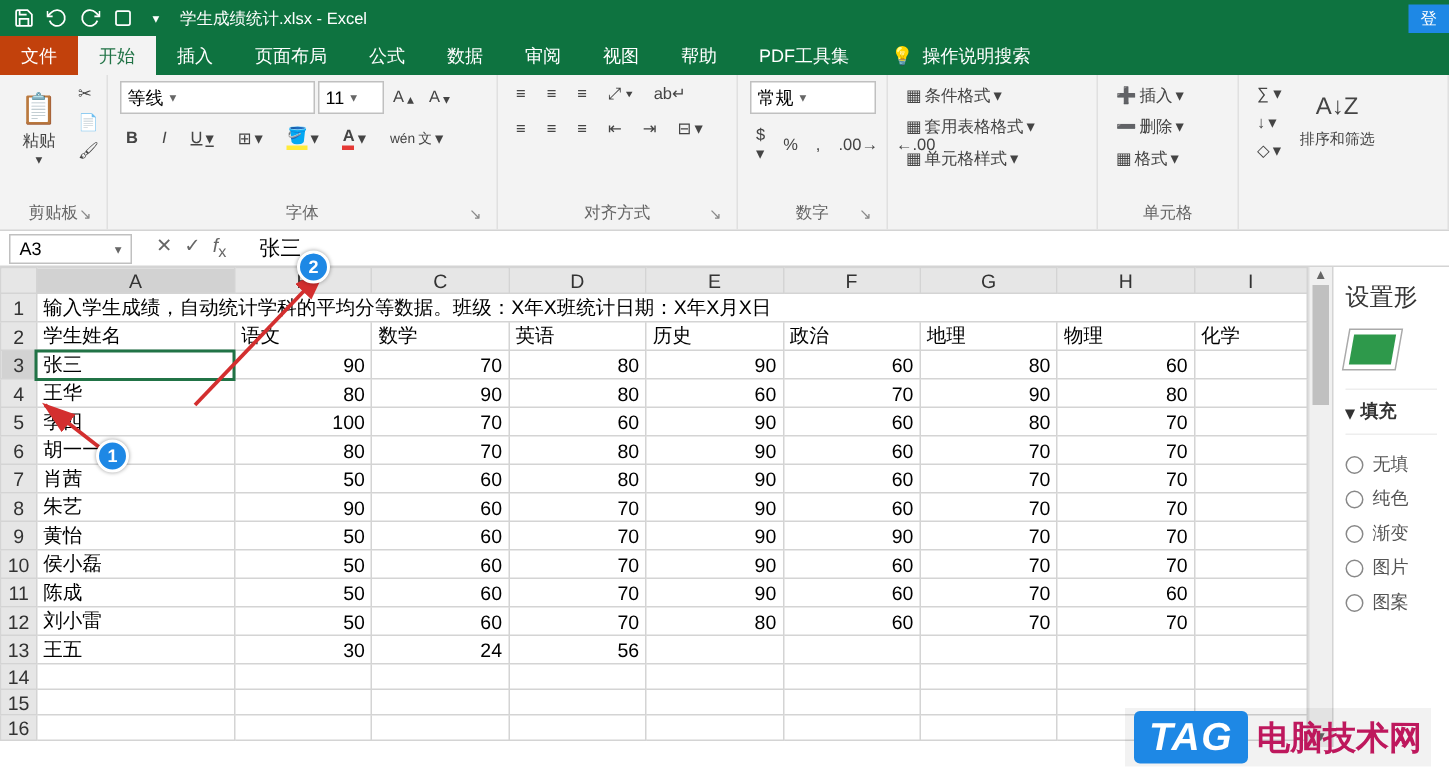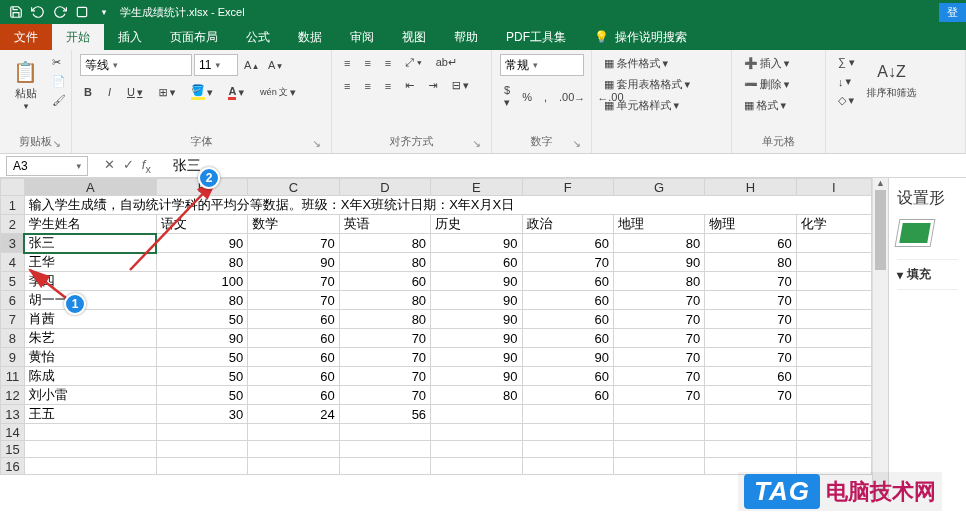--- a/index.html
+++ b/index.html
@@ -62,21 +62,21 @@
 .paint::after { content:""; position:absolute; inset:3px; background:#2e994b; }
 .fill-hdr { display:flex; align-items:center; gap:4px; font-weight:bold; border-top:1px solid #eee; border-bottom:1px solid #eee; padding:6px 0; margin-bottom:8px;}
 .radio { display:flex; align-items:center; gap:6px; padding:3px 0; color:#555; }
 .radio .r { width:12px; height:12px; border:1px solid #888; border-radius:50%; }
 
 
 .arrow-svg { position: absolute; pointer-events: none; }
 .callout { position: absolute; width: 22px; height: 22px; border-radius: 50%; background: #1e88e5; border: 2px solid #fff; color: #fff; font-size: 12px; font-weight: bold; display: flex; align-items: center; justify-content: center; box-shadow: 0 0 3px rgba(0,0,0,.4); }
 
 
-.tagbox { position: absolute; right: 24px; bottom: 10px; display: flex; align-items: center; gap: 6px; background: rgba(0,0,0,.05); padding: 2px 6px;}
+.tagbox { position: absolute; right: 12px; bottom: 10px; display: flex; align-items: center; gap: 6px; background: rgba(0,0,0,.05); padding: 2px 6px;}
 .tag-badge { background: #1e88e5; color: #fff; font-weight: bold; font-style: italic; font-size: 26px; padding: 2px 10px; border-radius: 4px; letter-spacing: 1px;}
 .tag-text { color: #be185d; font-size: 22px; font-weight: bold; }
 
 
 .vscroll { width: 16px; background: #f0f0f0; border-left: 1px solid #ddd; position: relative; }
 .vscroll .thumb { position: absolute; top: 12px; left: 2px; right: 2px; height: 80px; background: #c0c0c0; }
 .vscroll .arr { position:absolute; left:0; right:0; height:12px; text-align:center; font-size:9px; color:#666; }
 .vscroll .arr.up{top:0} .vscroll .arr.dn{bottom:0}
 
 svg.icon { width: 14px; height: 14px; }
@@ -153,21 +153,21 @@
             <span>🖌</span>
           </span>
       </div>
     </div>
     <div class="rgroup-label"><span>剪贴板</span><span class="launcher">↘</span></div>
   </div>
 
   <div class="rgroup" style="width:260px">
     <div class="rgroup-body vstack" style="gap:6px;width:100%">
       <div class="hstack">
-        <div class="combo" style="width:112px">
+        <div class="combo" style="width:130px">
             <span>等线</span>
             <span class="dd">▾</span>
           </div>
         <div class="combo" style="width:44px">
             <span>11</span>
             <span class="dd">▾</span>
           </div>
         <span class="small-btn">A<sup>▴</sup></span>
         <span class="small-btn">A<sup>▾</sup></span>
       </div>
@@ -381,20 +381,32 @@
             <td class=" ">50</td>
             <td class=" ">60</td>
             <td class=" ">70</td>
             <td class=" ">90</td>
             <td class=" ">90</td>
             <td class=" ">70</td>
             <td class=" ">70</td>
             <td class=" "></td>
           </tr>
           <tr>
+            <th class="">10</th>
+            <td class="txt ">侯小磊</td>
+            <td class=" ">50</td>
+            <td class=" ">60</td>
+            <td class=" ">70</td>
+            <td class=" ">90</td>
+            <td class=" ">60</td>
+            <td class=" ">70</td>
+            <td class=" ">70</td>
+            <td class=" "></td>
+          </tr>
+          <tr>
             <th class="">11</th>
             <td class="txt ">陈成</td>
             <td class=" ">50</td>
             <td class=" ">60</td>
             <td class=" ">70</td>
             <td class=" ">90</td>
             <td class=" ">60</td>
             <td class=" ">70</td>
             <td class=" ">60</td>
             <td class=" "></td>
@@ -466,20 +478,42 @@
     <div class="arr up">▲</div>
     <div class="thumb"></div>
     <div class="arr dn">▼</div>
   </div>
   <div class="sidepanel">
     <h4>设置形</h4>
     <div class="paint"></div>
     <div class="fill-hdr">
         <span>▾</span>
         <span>填充</span>
+      </div>
+    <div id="fillopts">
+        <div class="radio">
+          <span class="r"></span>
+          <span>无填</span>
+        </div>
+        <div class="radio">
+          <span class="r"></span>
+          <span>纯色</span>
+        </div>
+        <div class="radio">
+          <span class="r"></span>
+          <span>渐变</span>
+        </div>
+        <div class="radio">
+          <span class="r"></span>
+          <span>图片</span>
+        </div>
+        <div class="radio">
+          <span class="r"></span>
+          <span>图案</span>
+        </div>
       </div>
   </div>
 </div>
 
 <svg class="arrow-svg" style="left:0;top:0;width:300px;height:320px">
   <defs>
       <marker id="ah1" markerWidth="10" markerHeight="10" refX="8" refY="3" orient="auto">
         <path d="M0,0 L0,6 L9,3 z" fill="#d32f2f"></path>
       </marker>
     </defs>

